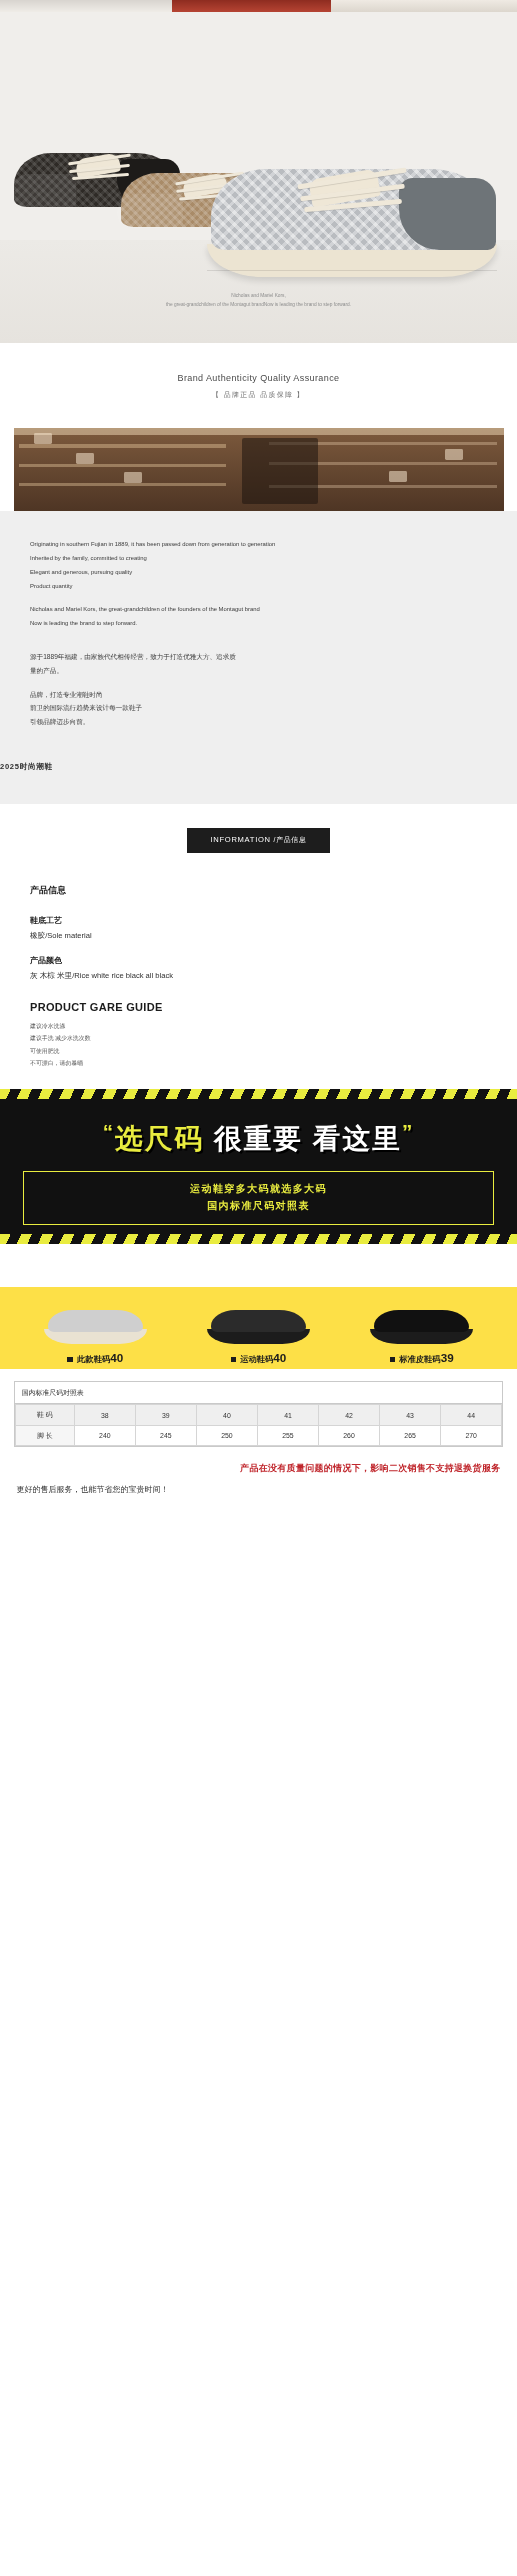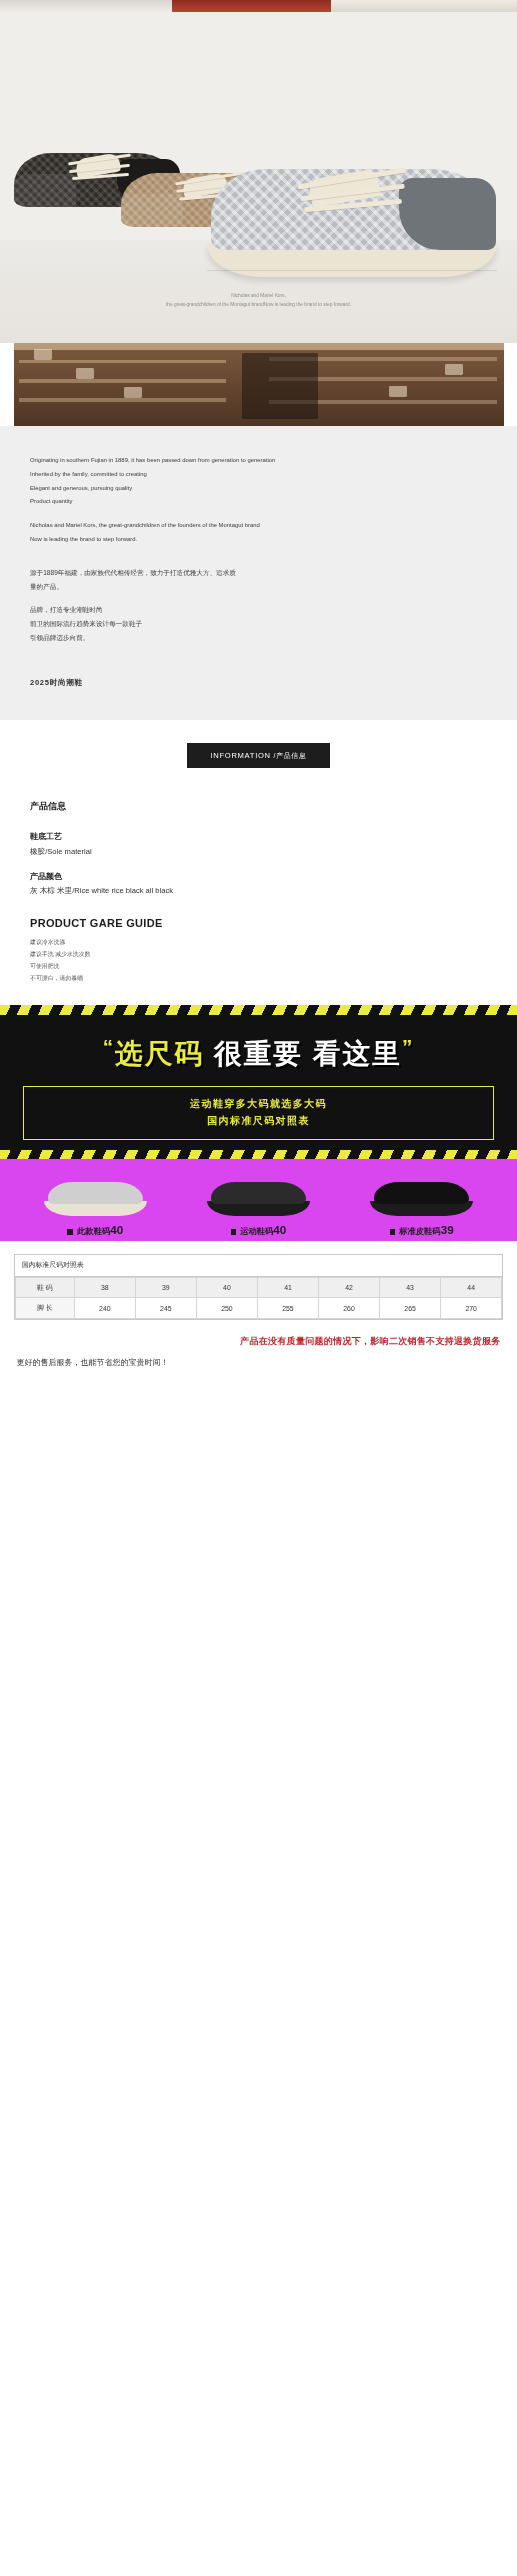--- a/index.html
+++ b/index.html
@@ -106,21 +106,21 @@
   .store-photo .lightbar { position:absolute; top:0; left:0; right:0; height:6.9px; background:rgba(255,236,200,.45); }
   .store-photo .box { position:absolute; width:18px; height:11px; background:rgba(245,230,205,.55); border-radius:1.4px; }
   .store-photo .center { position:absolute; left:228px; top:9.7px; width:76px; height:66px; background:rgba(30,20,14,.55); border-radius:2.1px; }
 
   
   .grey-block { background:#efefef; padding:27.6px 0 32px; }
   .grey-block .inner { padding:0 30px; }
   .grey-block p.en { font-size:5.9px; color:#3b3b3b; line-height:2.1; margin:0 0 1.4px; }
   .grey-block .gap { height:9.7px; }
   .grey-block p.cn { font-size:6.6px; color:#3b3b3b; line-height:2.1; margin:0; }
-  .grey-block .year { margin-top:33px; padding-left:30px; font-size:7.6px; color:#2e2e2e; letter-spacing:0.7px; font-weight:bold; }
+  .grey-block .year { margin-top:33px; font-size:7.6px; color:#2e2e2e; letter-spacing:0.7px; font-weight:bold; }
 
   
   .info-bar-wrap { background:#ffffff; padding:23.4px 0 22px; text-align:center; }
   .info-bar {
     display:inline-block; background:#1d1d1d; color:#fff;
     padding:7.6px 23.4px; font-size:7.6px; letter-spacing:0.7px;
   }
   .info-bar .cn { font-size:6.9px; }
 
   
@@ -144,21 +144,21 @@
     text-shadow:2.1px 2.1px 0 #000;
   }
   .size-banner .headline .hl { color:#e9ec3f; }
   .size-banner .quote { color:#e9ec3f; font-size:20.7px; vertical-align:top; }
   .size-banner .subbox {
     margin:13.8px 23.4px 5.5px; border:1.4px solid #e9ec3f; padding:8.3px 0 9.7px; text-align:center;
   }
   .size-banner .subbox div { color:#e9ec3f; font-size:10px; font-weight:bold; letter-spacing:1.4px; line-height:1.7; }
 
   
-  .compare { display:flex; justify-content:space-around; padding:18px 13.8px 4.1px; background:#d946ef; }
+  .compare { display:flex; justify-content:space-around; padding:18px 13.8px 4.1px; background:#fde047;margin-top:43px; }
   .compare .cell { width:138px; text-align:center; }
   .compare .shoe-ic { height:39px; position:relative; margin:0 auto 6.9px; width:103px; }
   .compare .shoe-ic .s { position:absolute; left:0; bottom:0; width:103px; height:15px; border-radius:0 0 27.6px 27.6px/0 0 15px 15px; }
   .compare .shoe-ic .u { position:absolute; left:4.1px; bottom:12.4px; width:95px; height:22px; border-radius:27.6px 30px 6.9px 6.9px/18px 19.3px 5.5px 5.5px; }
   .compare .lbl { font-size:8.3px; font-weight:bold; color:#1c1c1c; }
   .compare .lbl .num { font-size:11.7px; }
   .compare .sq { display:inline-block; width:5.5px; height:5.5px; background:#1c1c1c; margin-right:4.1px; vertical-align:middle; }
 
   
   .size-table { margin:12.4px 13.8px 0; border:0.7px solid #c9c9c9; }
@@ -222,20 +222,24 @@
         <i style="left:6.9px;top:30px;width:98px;height:4.8px;transform:rotate(-5deg)"></i>
       </div>
     </div>
 
     <div class="hero-caption">
       <div>Nicholas and Mariel Kors,</div>
       <div>the great-grandchildren of the Montagut brandNow is leading the brand to step forward.</div>
     </div>
   </div>
 
+  <div class="brand-strip">
+    <div class="en">Brand Authenticity Quality Assurance</div>
+    <div class="cn">【 品牌正品 品质保障 】</div>
+  </div>
 
   <div class="store-photo">
     <div class="wall"></div>
     <div class="lightbar"></div>
     <div class="shelf s1"></div>
     <div class="shelf s2"></div>
     <div class="shelf s3"></div>
     <div class="shelfR r1"></div>
     <div class="shelfR r2"></div>
     <div class="shelfR r3"></div>

